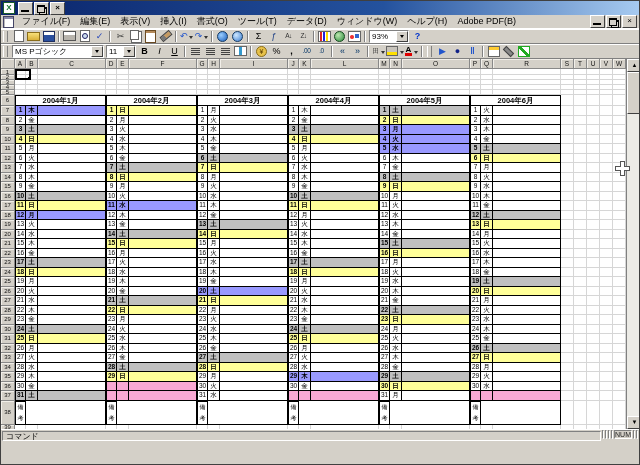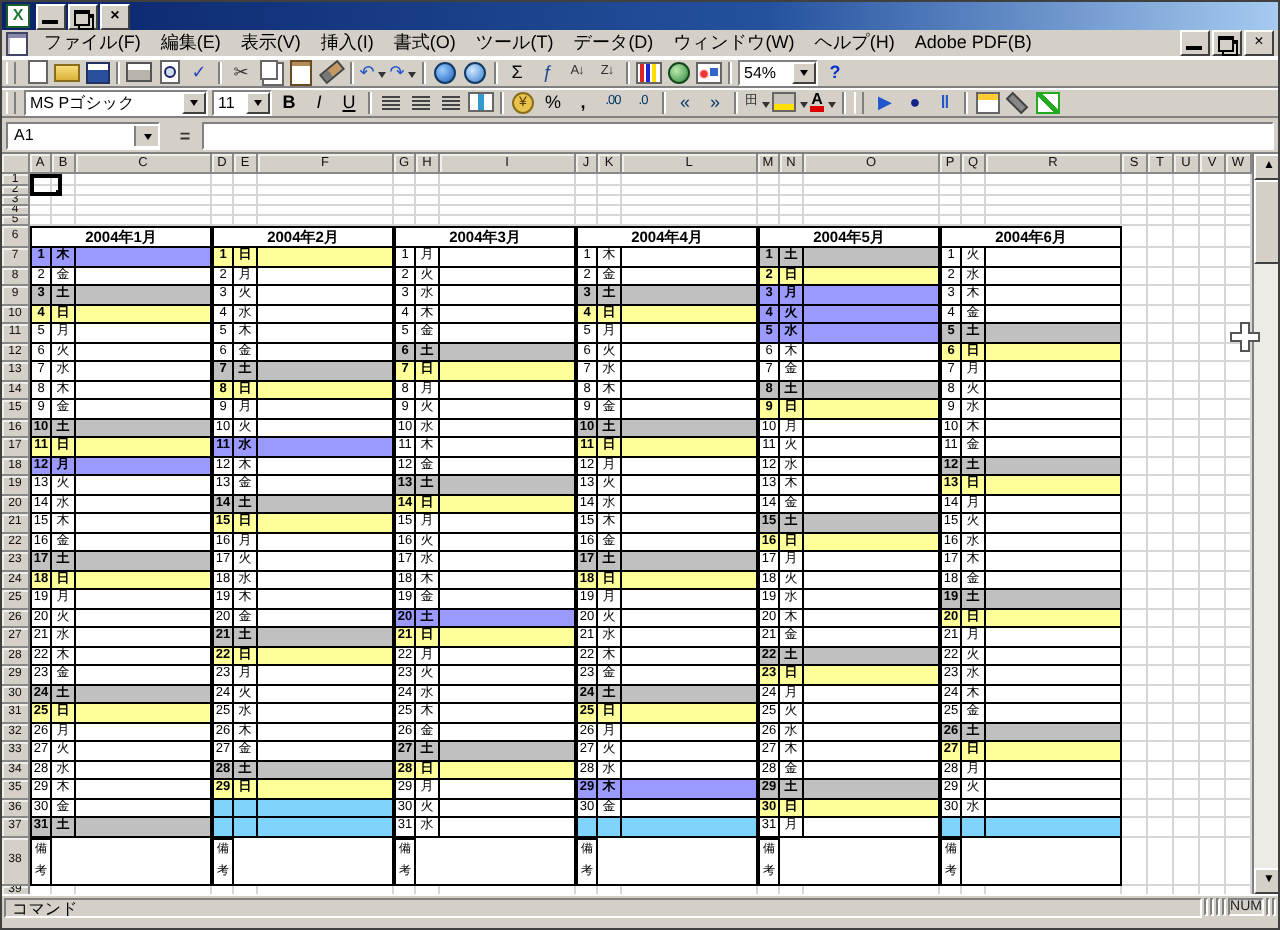--- a/index.html
+++ b/index.html
@@ -57,21 +57,21 @@
   .namebox{width:72px;height:12px;background:#fff;border:1px solid;border-color:#808080 #fff #fff #808080;font-size:8px;display:flex;align-items:center;padding-left:3px;}
   .namebox .arr{margin-left:auto;width:11px;height:10px;background:#d4d0c8;border-left:1px solid #808080;display:flex;align-items:center;justify-content:center;}
   .namebox .arr:after{content:"";border:2.5px solid transparent;border-top:3px solid #000;margin-top:3px;}
   .eqbtn{width:13px;height:12px;margin:0 2px 0 6px;font-size:9px;font-weight:bold;text-align:center;line-height:12px;color:#333;}
   .ffield{flex:1;height:12px;background:#fff;border:1px solid;border-color:#808080 #fff #fff #808080;}
   
   .sheetwrap{display:flex;height:370px;}
   .gridside{width:625px;}
   .colhead{height:10px;display:flex;}
   .ch,.corner{box-sizing:border-box;background:#d4d0c8;border-right:1px solid #888;border-bottom:1px solid #888;box-shadow:inset 1px 1px 0 #f2efe9;font-size:6.5px;color:#111;display:flex;align-items:center;justify-content:center;flex:none;}
-  .gridrows{position:relative;height:360px;background:#7dd3fc;overflow:hidden;}
+  .gridrows{position:relative;height:360px;background:#f9a8d4;overflow:hidden;}
   .grow{display:flex;box-sizing:border-box;}
   .grow>div{box-sizing:border-box;height:100%;flex:none;overflow:hidden;}
   .rh{width:14px;background:#d4d0c8;border-right:1px solid #888;border-bottom:1px solid #888;box-shadow:inset 1px 1px 0 #f2efe9;font-size:6px;color:#111;display:flex;align-items:center;justify-content:center;}
   .lc{background:#fff;border-right:1px solid #d6d6d6;border-bottom:1px solid #d6d6d6;}
   .mh{border:1px solid #000;background:#fff;font-size:7.5px;font-weight:bold;display:flex;align-items:center;justify-content:center;white-space:nowrap;}
   .dc{border-left:1px solid #000;border-right:1px solid #000;border-bottom:1px solid #000;font-size:6.5px;text-align:center;line-height:8px;}
   .wc{border-right:1px solid #000;border-bottom:1px solid #000;font-size:6.5px;text-align:center;line-height:8px;}
   .cc{border-right:1px solid #000;border-bottom:1px solid #000;}
   .bd{font-weight:bold;}
   .nc{border:1px solid #000;display:flex;flex-direction:column;justify-content:space-between;align-items:center;font-size:6px;line-height:7px;padding:2px 0;background:#fff;}
@@ -207,21 +207,21 @@
         <span class="gi g-chart"></span>
       </div>
       <div class="tbtn">
         <span class="gi g-map"></span>
       </div>
       <div class="tbtn">
         <span class="gi g-draw"></span>
       </div>
       <div class="sep"></div>
       <div class="combo" style="width: 36px;">
-        <span>54%</span>
+        <span>93%</span>
         <span class="arr"></span>
       </div>
       <div class="tbtn">
         <span class="tg" style="color: rgb(0, 51, 204); font-weight: bold;">?</span>
       </div>
     </div>
   <div class="toolbar" id="tb-fmt">
       <div class="grip"></div>
       <div class="combo" style="width: 88px; align-items: flex-end;">
         <span>MS Pゴシック</span>
@@ -305,28 +305,20 @@
         <span class="gi g-c1"></span>
       </div>
       <div class="tbtn">
         <span class="gi g-c2"></span>
       </div>
       <div class="tbtn">
         <span class="gi g-c3"></span>
       </div>
     </div>
 
-  <div class="fbar">
-    <div class="namebox">
-      <span>A1</span>
-      <span class="arr"></span>
-    </div>
-    <div class="eqbtn">=</div>
-    <div class="ffield"></div>
-  </div>
 
   <div class="sheetwrap">
     <div class="gridside">
       <div class="colhead" id="colhead">
           <div class="corner" style="width: 14px;"></div>
           <div class="ch" style="width: 11px;">A</div>
           <div class="ch" style="width: 12px;">B</div>
           <div class="ch" style="width: 68px;">C</div>
           <div class="ch" style="width: 11px;">D</div>
           <div class="ch" style="width: 12px;">E</div>

